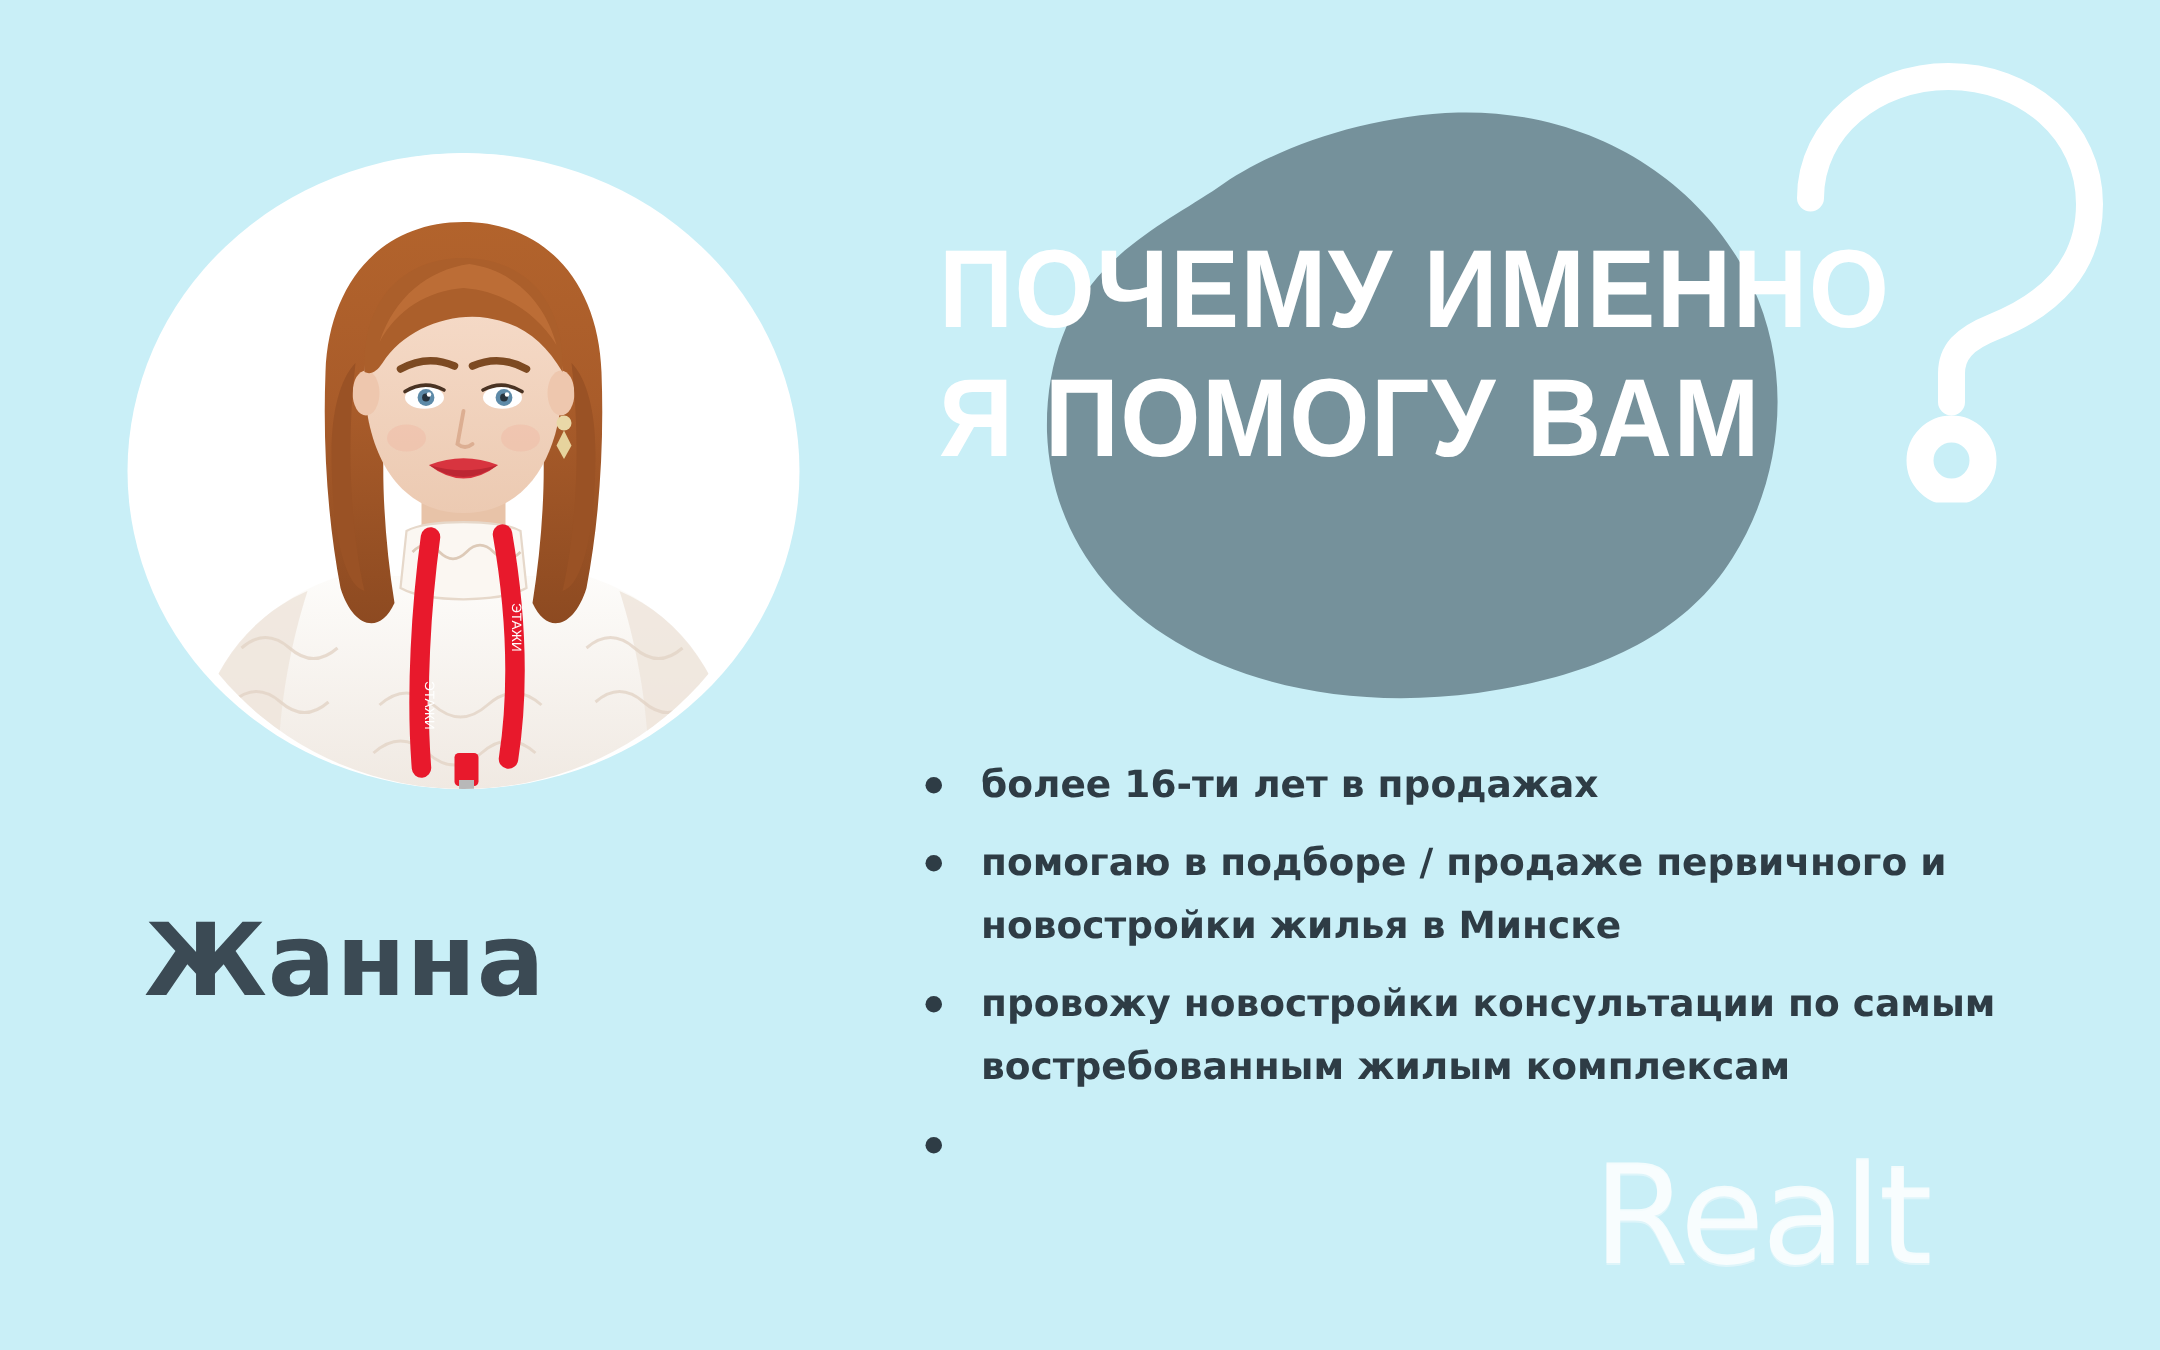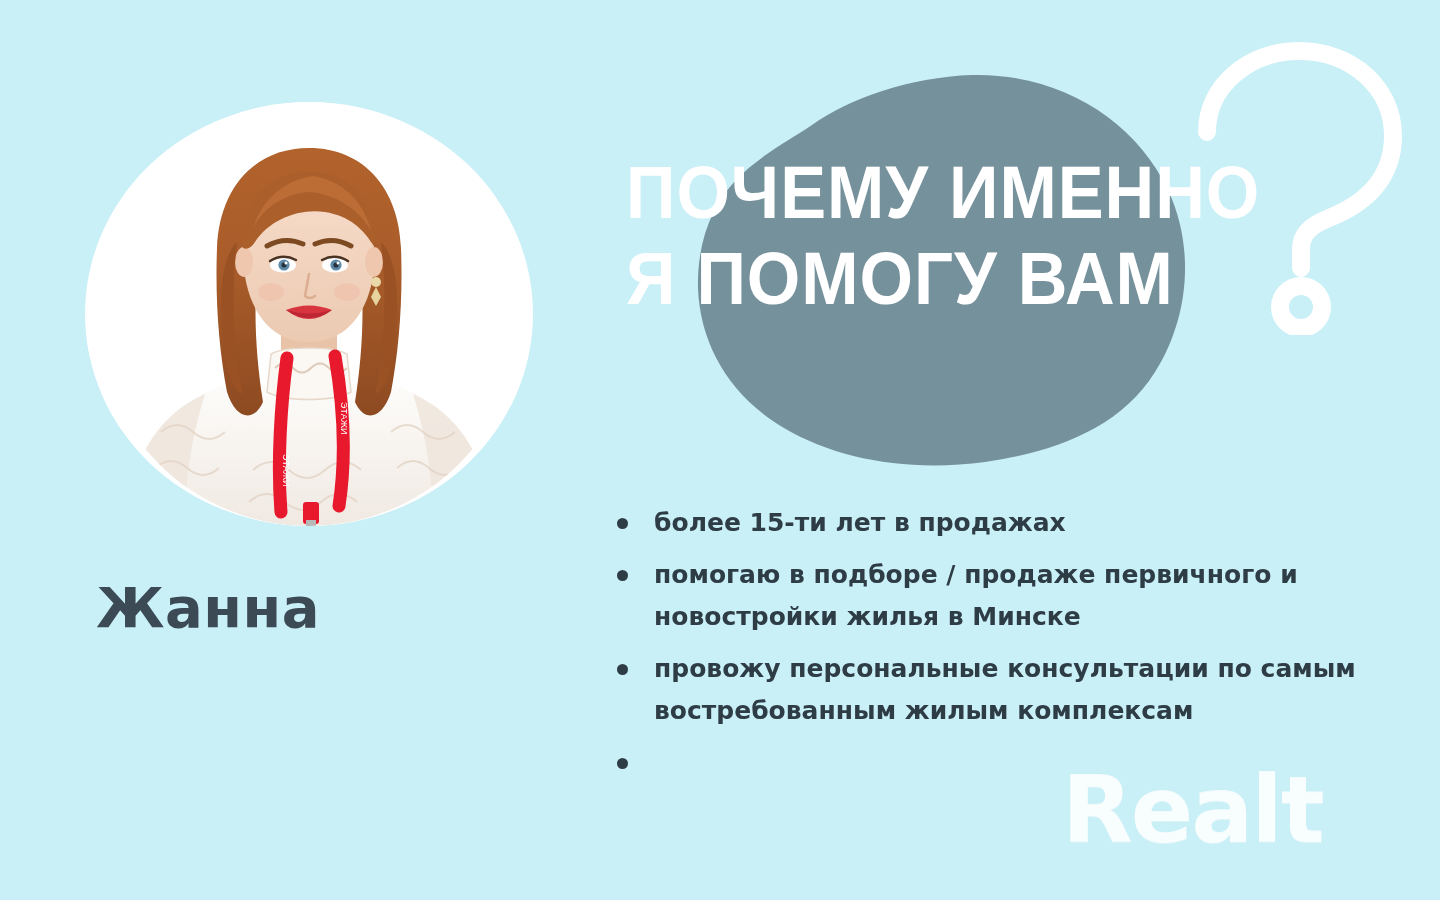--- a/index.html
+++ b/index.html
@@ -51,24 +51,24 @@
     border-radius: 50%;
     background: #ffffff;
     overflow: hidden;
   }
   .photo-svg { display: block; width: 100%; height: 100%; }
 
   
   .agent-name {
     position: absolute;
     left: 96px;
-    top: 575px;
+    top: 601px;
     width: 520px;
     color: #3b4a54;
-    font-size: 56px;
+    font-size: 67px;
     line-height: 1.17;
     font-weight: 700;
     letter-spacing: 0.5px;
     font-family: "DejaVu Sans", "Liberation Sans", sans-serif;
   }
   .agent-name .nm-line { display: block; white-space: nowrap; }
 
   
   .headline {
     position: absolute;
@@ -116,21 +116,21 @@
     border-radius: 50%;
     background: #2e3c45;
   }
 
   
   .watermark {
     position: absolute;
     left: 1062px;
     top: 757px;
     font-size: 92px;
-    font-weight: 700;
+    font-weight: 400;
     letter-spacing: -2px;
     color: rgba(255,255,255,0.78);
     font-family: "DejaVu Sans", "Liberation Sans", sans-serif;
     text-shadow: 0 1px 0 rgba(255,255,255,0.4);
     user-select: none;
   }
 </style>
 </head>
 <body>
 
@@ -284,29 +284,29 @@
   </div>
 
   <div class="headline">
     <span class="hl-line">ПОЧЕМУ ИМЕННО</span>
     <span class="hl-line">Я ПОМОГУ ВАМ</span>
   </div>
 
   <ul class="benefits">
     <li class="benefit">
       <span class="dot"></span>
-      <span>более 15-ти лет в продажах</span>
+      <span>более 16-ти лет в продажах</span>
     </li>
     <li class="benefit">
       <span class="dot"></span>
       <span>помогаю в подборе / продаже первичного и новостройки жилья в Минске</span>
     </li>
     <li class="benefit">
       <span class="dot"></span>
-      <span>провожу персональные консультации по самым востребованным жилым комплексам</span>
+      <span>провожу новостройки консультации по самым востребованным жилым комплексам</span>
     </li>
     <li class="benefit">
       <span class="dot"></span>
     </li>
   </ul>
 
   <div class="watermark">Realt</div>
 
 </div>
 

